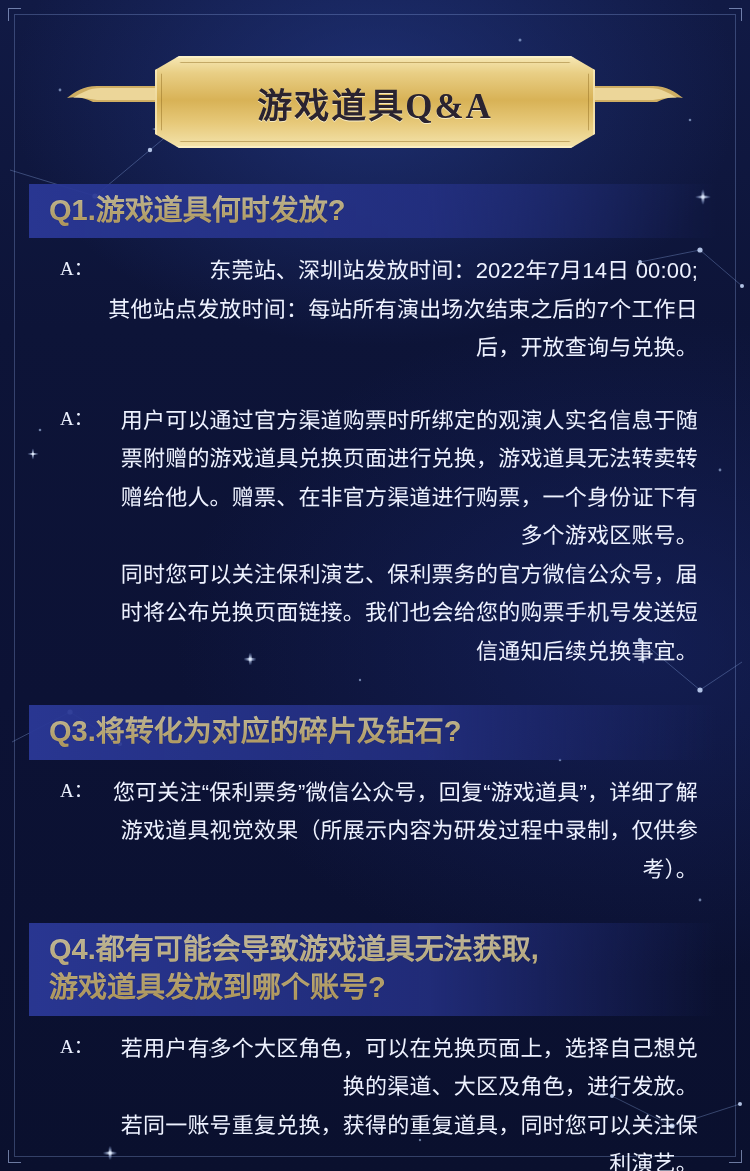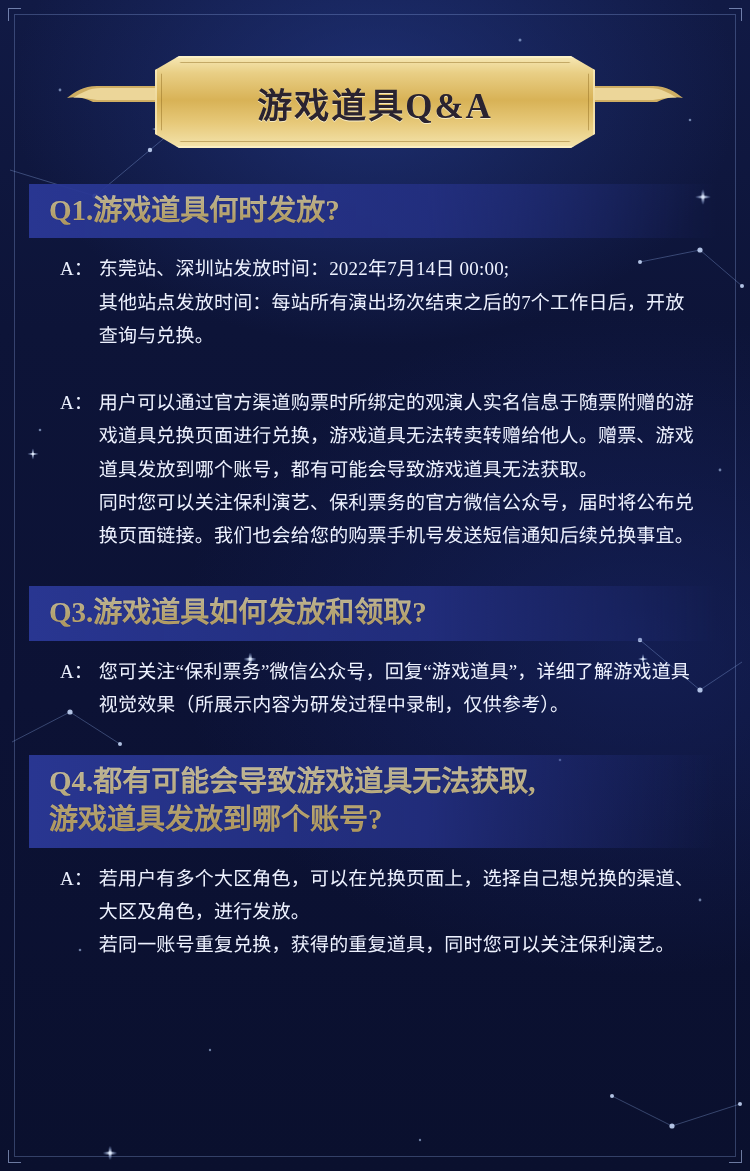--- a/index.html
+++ b/index.html
@@ -88,21 +88,21 @@
 
   .qbar {
     position: relative;
     display: block;
     padding: 7px 16px 9px 20px;
     margin: 0 0 14px -8px;
     background: linear-gradient(90deg, rgba(42,56,150,0.95) 0%, rgba(36,48,132,0.85) 58%, rgba(24,34,96,0.0) 100%);
     border-left: 3px solid rgba(122,150,235,0.0);
   }
   .qbar .qtext {
-    font-family: Liberation Serif, serif;
+    font-family: Liberation Sans, sans-serif;
     font-weight: 700;
     font-size: 29px;
     line-height: 1.32;
     color: #f6e2a7;
     background: linear-gradient(180deg,#fdf3cf 0%, #f3dfa0 45%, #e3c170 100%);
     -webkit-background-clip: text;
     background-clip: text;
     -webkit-text-fill-color: transparent;
     text-shadow: 0 0 1px rgba(0,0,0,0.25);
     white-space: pre-line;
@@ -119,26 +119,27 @@
   .answer .a-label {
     flex: 0 0 auto;
     font-family: "Liberation Serif", "DejaVu Serif", serif;
     font-size: 19px;
     line-height: 1.75;
     color: #e9eefc;
     white-space: nowrap;
   }
   .answer .a-body {
     flex: 1 1 auto;
-    font-family: Liberation Serif, serif;
-    font-size: 19px;
+    font-family: Liberation Sans, sans-serif;
+    font-size: 22px;
     line-height: 1.75;
     color: #eef2ff;
     white-space: pre-line;
     letter-spacing: 0.2px;
+    text-align: right;
   }
 
   
   .spark {
     position: absolute;
     pointer-events: none;
   }
   .spark::before, .spark::after {
     content:""; position:absolute; left:50%; top:50%;
     transform: translate(-50%,-50%);
@@ -232,28 +233,28 @@
       <div class="answer">
         <span class="a-label">A：</span>
         <span class="a-body">东莞站、深圳站发放时间：2022年7月14日 00:00;
 其他站点发放时间：每站所有演出场次结束之后的7个工作日后，开放查询与兑换。</span>
       </div>
     </div>
 
     <div class="qblock">
       <div class="answer">
         <span class="a-label">A：</span>
-        <span class="a-body">用户可以通过官方渠道购票时所绑定的观演人实名信息于随票附赠的游戏道具兑换页面进行兑换，游戏道具无法转卖转赠给他人。赠票、游戏道具发放到哪个账号，都有可能会导致游戏道具无法获取。
+        <span class="a-body">用户可以通过官方渠道购票时所绑定的观演人实名信息于随票附赠的游戏道具兑换页面进行兑换，游戏道具无法转卖转赠给他人。赠票、在非官方渠道进行购票，一个身份证下有多个游戏区账号。
 同时您可以关注保利演艺、保利票务的官方微信公众号，届时将公布兑换页面链接。我们也会给您的购票手机号发送短信通知后续兑换事宜。</span>
       </div>
     </div>
 
     <div class="qblock">
       <div class="qbar">
-        <span class="qtext">Q3.游戏道具如何发放和领取?</span>
+        <span class="qtext">Q3.将转化为对应的碎片及钻石?</span>
       </div>
       <div class="answer">
         <span class="a-label">A：</span>
         <span class="a-body">您可关注“保利票务”微信公众号，回复“游戏道具”，详细了解游戏道具视觉效果（所展示内容为研发过程中录制，仅供参考）。</span>
       </div>
     </div>
 
     <div class="qblock">
       <div class="qbar">
         <span class="qtext indent2">Q4.都有可能会导致游戏道具无法获取,

